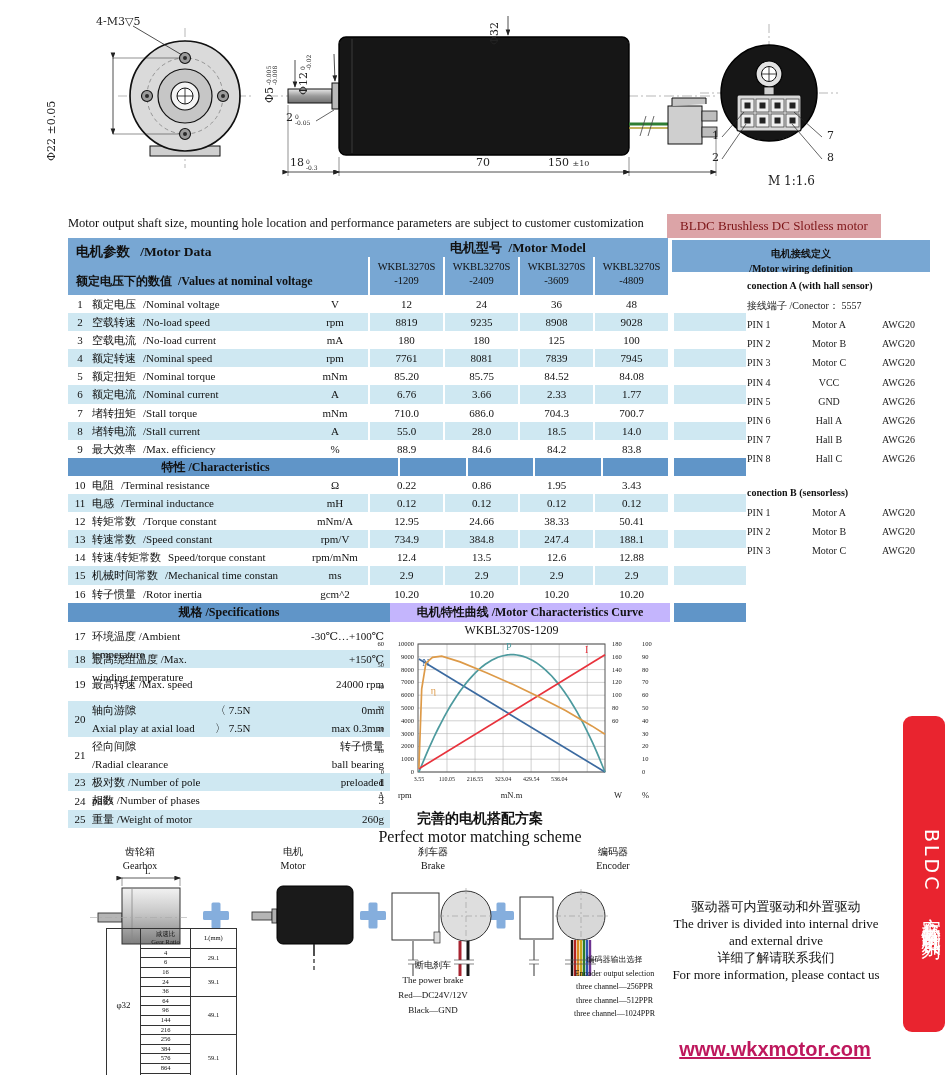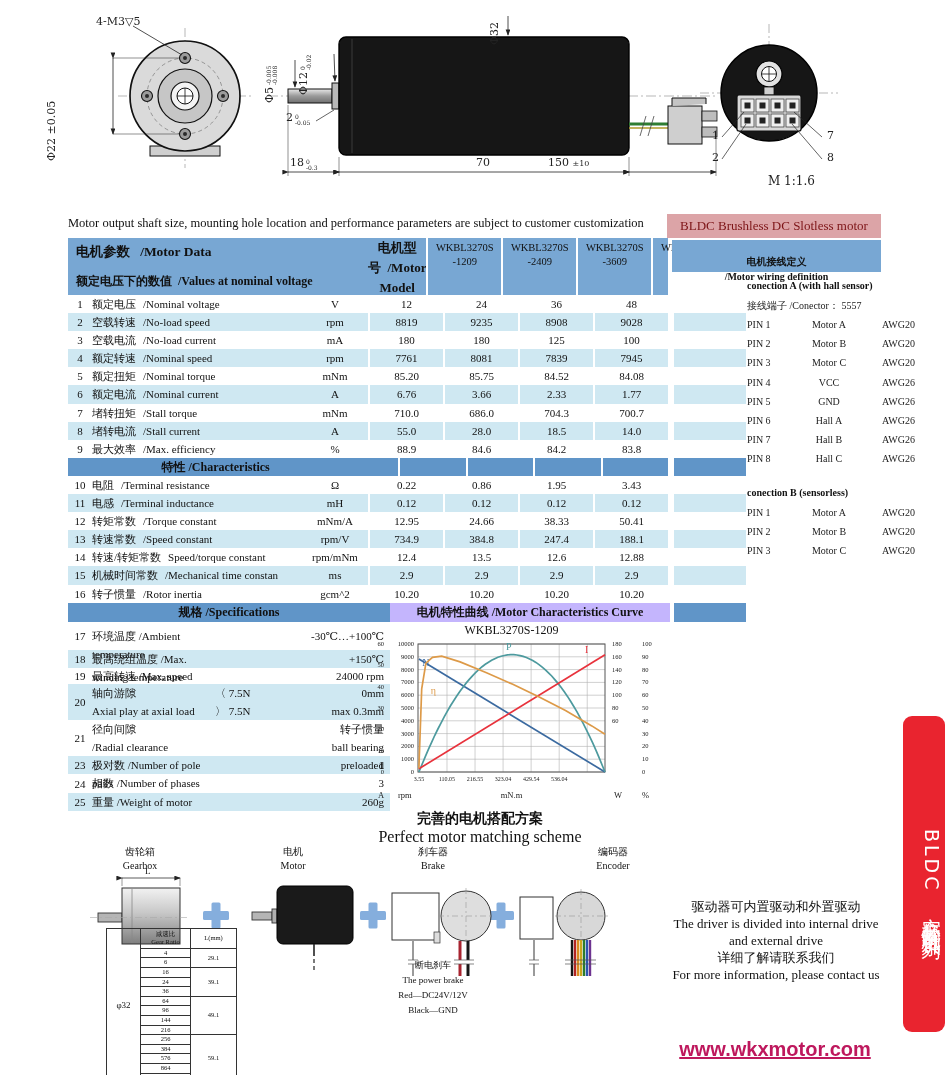--- a/index.html
+++ b/index.html
@@ -9,21 +9,21 @@
 .dlabel{position:absolute;font-size:11px;white-space:nowrap;color:#222;font-family:"DejaVu Serif",serif}
 .vert{transform:rotate(-90deg);transform-origin:0 100%}
 .tol{display:inline-flex;flex-direction:column;font-size:6px;line-height:6px;vertical-align:2px;margin-left:2px}
 #intro-cn{left:68px;top:195px;font-size:12.5px}
 #intro-en{left:68px;top:216px;font-size:12.5px}
 #pink-banner{left:667px;top:214px;width:214px;height:24px;background:#dca4a7;color:#7c1316;
   font-weight:normal;font-size:13px;text-align:center;line-height:24px}
 #tbl-header{left:68px;top:238px;width:600px;height:57px;background:#78a7d3;display:flex}
 .th-left{width:300px;padding:5px 0 5px 8px;display:flex;flex-direction:column;justify-content:space-between;font-weight:bold}
 .th-l1{font-size:13.5px}.th-l2{font-size:12px}
-.th-right{width:300px;display:flex;flex-direction:row}
+.th-right{width:300px;display:flex;flex-direction:column}
 .th-model-hdr{height:19px;text-align:center;font-weight:bold;font-size:13px;line-height:20px}
 .th-models{flex:1;display:flex}
 .model-cell{width:75px;border-left:2px solid #fff;text-align:center;font-size:10.5px;line-height:1.35;padding-top:3px}
 #table-flow{left:68px;top:295px;width:680px;position:absolute}
 .trow{display:flex;height:18.1px;line-height:18.1px;font-size:11px}
 .row-main{width:600px;display:flex}
 .row-spacer{width:72px;margin-left:6px}
 .trow.alt .row-main,.trow.alt .row-spacer{background:#cfe8f2}
 .trow.sec .row-main,.trow.sec .row-spacer{background:#6095c8}
 .sec-label{width:276px;text-align:center;font-weight:bold;font-size:12px}
@@ -35,21 +35,21 @@
 .srow.alt{background:#cfe8f2}
 .srow .c-no{line-height:inherit;display:flex;align-items:center;justify-content:center}
 .s-lines{flex:1;display:flex;flex-direction:column;justify-content:center}
 .s-line{display:flex;height:18.1px;line-height:18.1px}
 .s-left{flex:1}.s-mid{width:80px}
 .s-right{width:98px;text-align:right;padding-right:6px}
 .srow.leftval .s-right{text-align:right;width:95px}
 .spec-sec{width:322px;height:19.3px;background:#6095c8;font-weight:bold;font-size:12px;text-align:center;line-height:19.3px}
 #curve-header{left:390px;top:602.7px;width:280px;height:19.3px;background:#c4b5fd;font-weight:bold;font-size:12px;text-align:center;line-height:19.3px}
 #curve-spacer{left:674px;top:602.7px;width:72px;height:19.3px;background:#6095c8}
-#wiring-header{left:672px;top:240px;width:209px;height:32px;background:#78a7d3;text-align:center;font-size:10px;font-weight:bold;line-height:1.5;padding-top:14px}
+#wiring-header{left:672px;top:240px;width:258px;height:32px;background:#78a7d3;text-align:center;font-size:10px;font-weight:bold;line-height:1.5;padding-top:6px}
 #wiring-panel{left:747px;top:276px;width:176px;font-size:10px;color:#222}
 .w-title{font-weight:bold;height:20px;line-height:20px;font-size:10px;color:#111}
 .w-conn{height:19px;line-height:19px}
 .pin-row{display:flex;height:19.2px;line-height:19.2px}
 .pin-no{width:44px}.pin-name{width:76px;text-align:center}.pin-awg{width:48px;text-align:right}
 #match-title-cn{left:330px;top:810px;width:300px;text-align:center;font-weight:bold;font-size:14px;font-family:"DejaVu Sans",sans-serif}
 #match-title-en{left:310px;top:828px;width:340px;text-align:center;font-size:16px}
 .item-label{position:absolute;width:110px;text-align:center;font-size:10px;line-height:14px;top:845px}
 .gear-dim{position:absolute;font-size:9px}
 #gear-table{left:106px;top:928px;border-collapse:collapse;font-size:6.5px;text-align:center}
@@ -510,21 +510,21 @@
       <div class="srow alt" style="height: 18.1px;">
         <span class="c-no">18</span>
         <div class="s-lines">
           <div class="s-line">
             <span class="s-left">最高绕组温度   /Max. winding temperature</span>
             <span class="s-mid"></span>
             <span class="s-right">+150℃</span>
           </div>
         </div>
       </div>
-      <div class="srow" style="height: 16px; justify-content: flex-end;">
+      <div class="srow" style="height: 33px; justify-content: flex-end;">
         <span class="c-no">19</span>
         <div class="s-lines">
           <div class="s-line">
             <span class="s-left">最高转速   /Max. speed</span>
             <span class="s-mid"></span>
             <span class="s-right">24000 rpm</span>
           </div>
         </div>
       </div>
       <div class="srow alt leftval" style="height: 36.2px;">
@@ -880,20 +880,27 @@
         </tr>
       </tbody>
     </table>
 
   <div class="note-block" id="brake-notes">
       <div>断电刹车</div>
       <div>The power brake</div>
       <div>Red—DC24V/12V</div>
       <div>Black—GND</div>
     </div>
+  <div class="note-block" id="enc-notes">
+      <div>编码器输出选择</div>
+      <div>Encoder output selection</div>
+      <div>three channel—256PPR</div>
+      <div>three channel—512PPR</div>
+      <div>three channel—1024PPR</div>
+    </div>
   <div class="abs" id="driver-notes">
       <div>驱动器可内置驱动和外置驱动</div>
       <div>The driver is divided into internal drive</div>
       <div>and external drive</div>
       <div>详细了解请联系我们</div>
       <div>For more information, please contact us</div>
     </div>
 
   <div class="abs" id="website">www.wkxmotor.com</div>
   <div class="abs" id="red-banner">BLDC 空心杯无刷电机系列</div>

